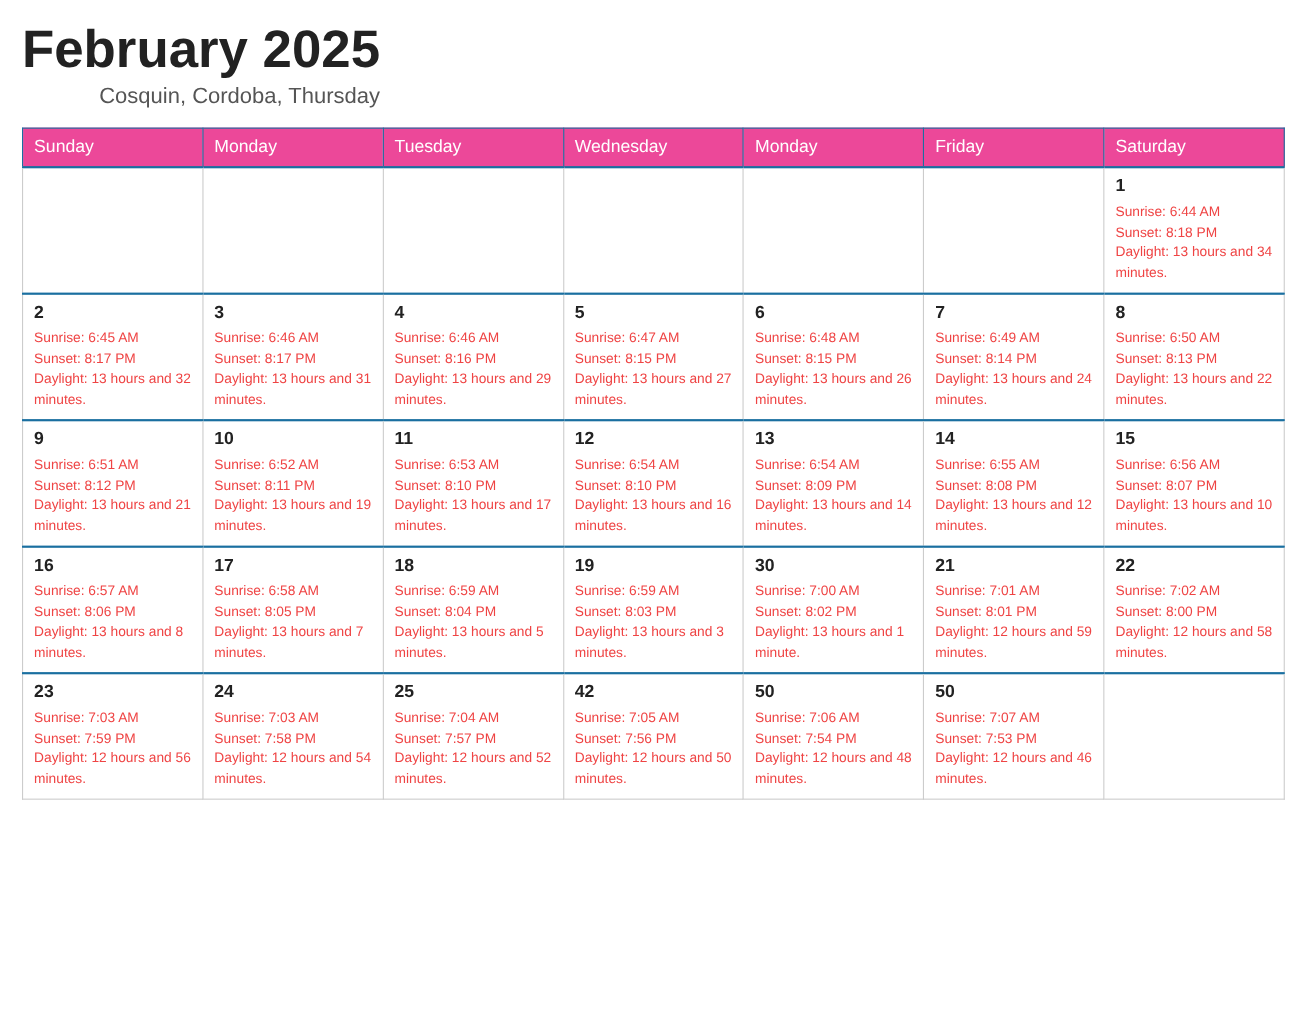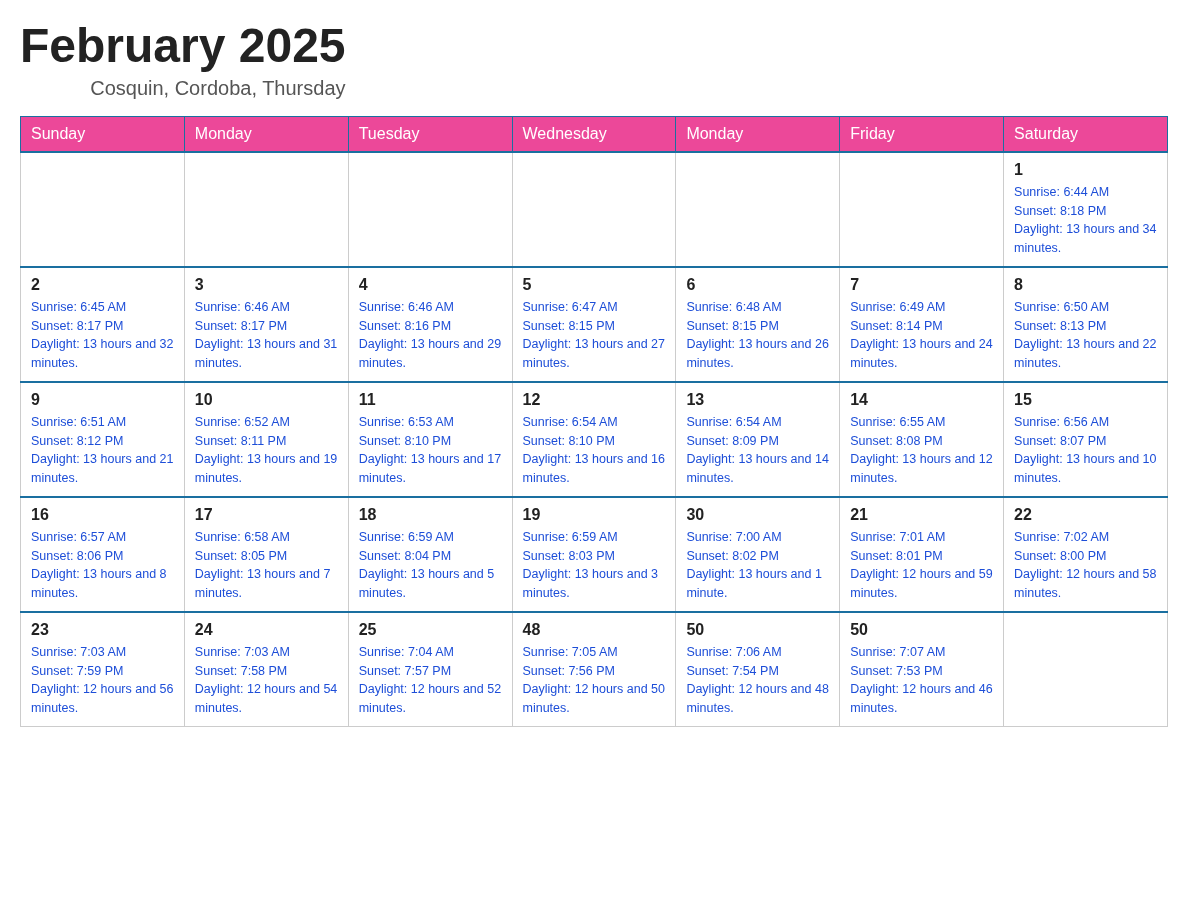--- a/index.html
+++ b/index.html
@@ -97,21 +97,21 @@
     .day-number {
       font-size: 16px;
       font-weight: bold;
       color: #222;
       display: block;
       margin-bottom: 4px;
     }
     .day-info {
       font-size: 12.5px;
       line-height: 1.5;
-      color: #1d4ed8;
+      color: #ef4444;
     }
     .empty-cell {
       background: #f9f9f9;
     }
     .calendar tbody tr:last-child td {
       min-height: 100px;
       margin-top: 32px;
     }
   </style>
 </head>
@@ -246,21 +246,21 @@
         </td>
         <td>
           <span class="day-number">24</span>
           <div class="day-info">Sunrise: 7:03 AM<br>Sunset: 7:58 PM<br>Daylight: 12 hours and 54 minutes.</div>
         </td>
         <td>
           <span class="day-number">25</span>
           <div class="day-info">Sunrise: 7:04 AM<br>Sunset: 7:57 PM<br>Daylight: 12 hours and 52 minutes.</div>
         </td>
         <td>
-          <span class="day-number">48</span>
+          <span class="day-number">42</span>
           <div class="day-info">Sunrise: 7:05 AM<br>Sunset: 7:56 PM<br>Daylight: 12 hours and 50 minutes.</div>
         </td>
         <td>
           <span class="day-number">50</span>
           <div class="day-info">Sunrise: 7:06 AM<br>Sunset: 7:54 PM<br>Daylight: 12 hours and 48 minutes.</div>
         </td>
         <td>
           <span class="day-number">50</span>
           <div class="day-info">Sunrise: 7:07 AM<br>Sunset: 7:53 PM<br>Daylight: 12 hours and 46 minutes.</div>
         </td>

